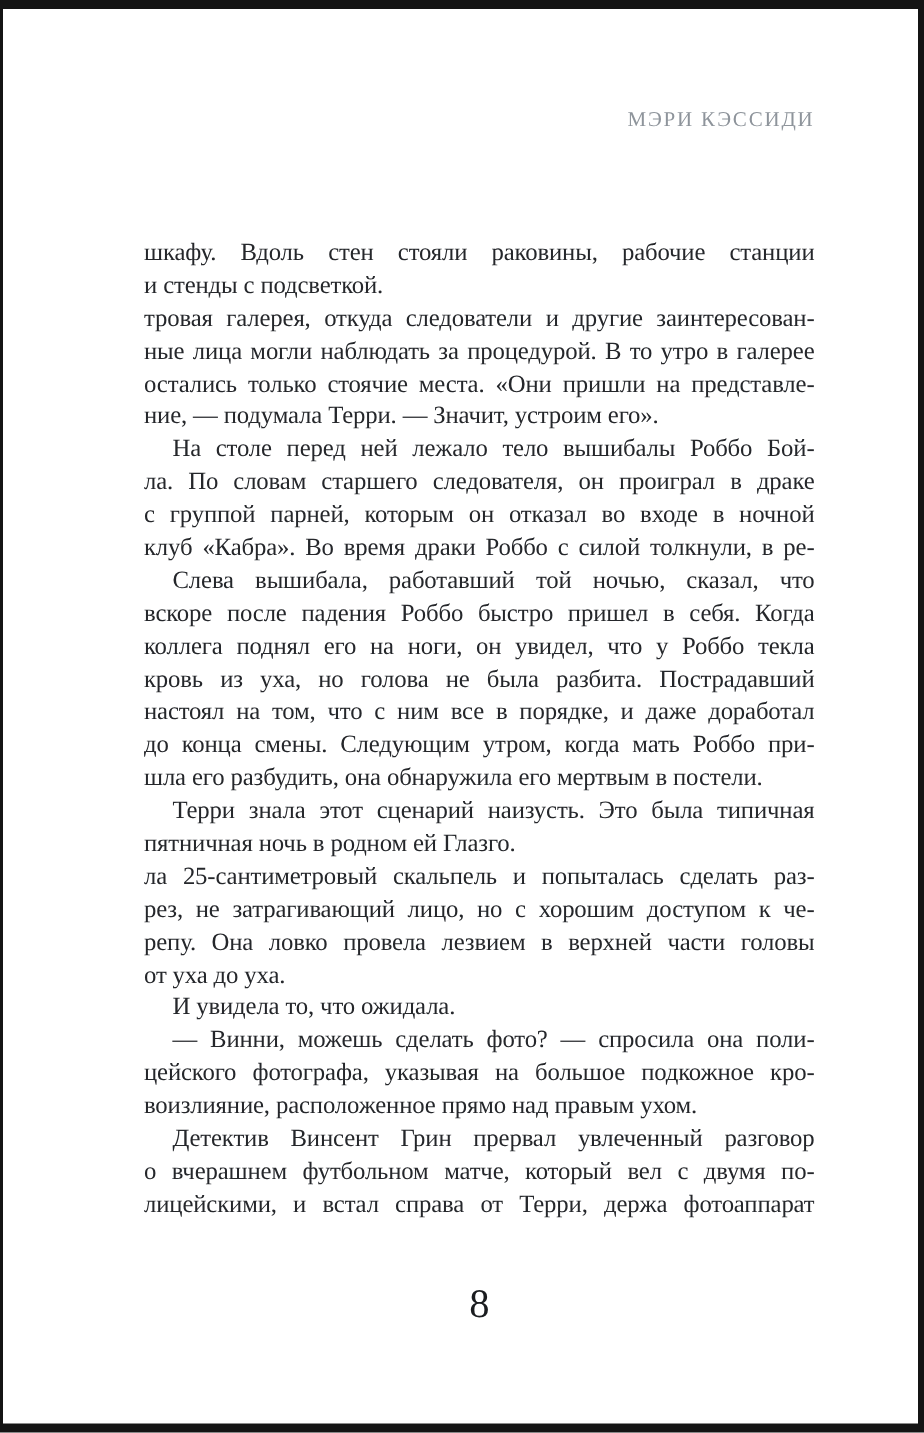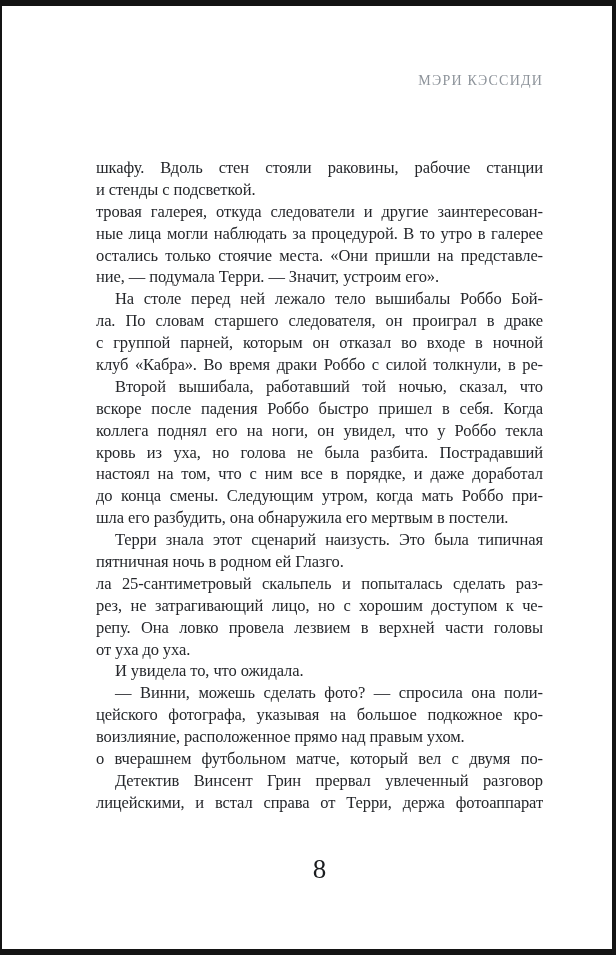--- a/index.html
+++ b/index.html
@@ -77,21 +77,21 @@
         <div class="line">остались только стоячие места. «Они пришли на представле-</div>
         <div class="line para-end">ние, — подумала Терри. — Значит, устроим его».</div>
       </div>
       <div class="paragraph">
         <div class="line indent">На столе перед ней лежало тело вышибалы Роббо Бой-</div>
         <div class="line">ла. По словам старшего следователя, он проиграл в драке</div>
         <div class="line">с группой парней, которым он отказал во входе в ночной</div>
         <div class="line">клуб «Кабра». Во время драки Роббо с силой толкнули, в ре-</div>
       </div>
       <div class="paragraph">
-        <div class="line indent">Второй вышибала, работавший той ночью, сказал, что</div>
+        <div class="line indent">Слева вышибала, работавший той ночью, сказал, что</div>
         <div class="line">вскоре после падения Роббо быстро пришел в себя. Когда</div>
         <div class="line">коллега поднял его на ноги, он увидел, что у Роббо текла</div>
         <div class="line">кровь из уха, но голова не была разбита. Пострадавший</div>
         <div class="line">настоял на том, что с ним все в порядке, и даже доработал</div>
         <div class="line">до конца смены. Следующим утром, когда мать Роббо при-</div>
         <div class="line para-end">шла его разбудить, она обнаружила его мертвым в постели.</div>
       </div>
       <div class="paragraph">
         <div class="line indent">Терри знала этот сценарий наизусть. Это была типичная</div>
         <div class="line para-end">пятничная ночь в родном ей Глазго.</div>
@@ -104,20 +104,20 @@
       </div>
       <div class="paragraph">
         <div class="line indent para-end">И увидела то, что ожидала.</div>
       </div>
       <div class="paragraph">
         <div class="line indent">— Винни, можешь сделать фото? — спросила она поли-</div>
         <div class="line">цейского фотографа, указывая на большое подкожное кро-</div>
         <div class="line para-end">воизлияние, расположенное прямо над правым ухом.</div>
       </div>
       <div class="paragraph">
+        <div class="line indent">Детектив Винсент Грин прервал увлеченный разговор</div>
         <div class="line">о вчерашнем футбольном матче, который вел с двумя по-</div>
-        <div class="line indent">Детектив Винсент Грин прервал увлеченный разговор</div>
         <div class="line">лицейскими, и встал справа от Терри, держа фотоаппарат</div>
       </div>
     </div>
 
   <div class="page-number">8</div>
 </div>
 
 </body></html>

